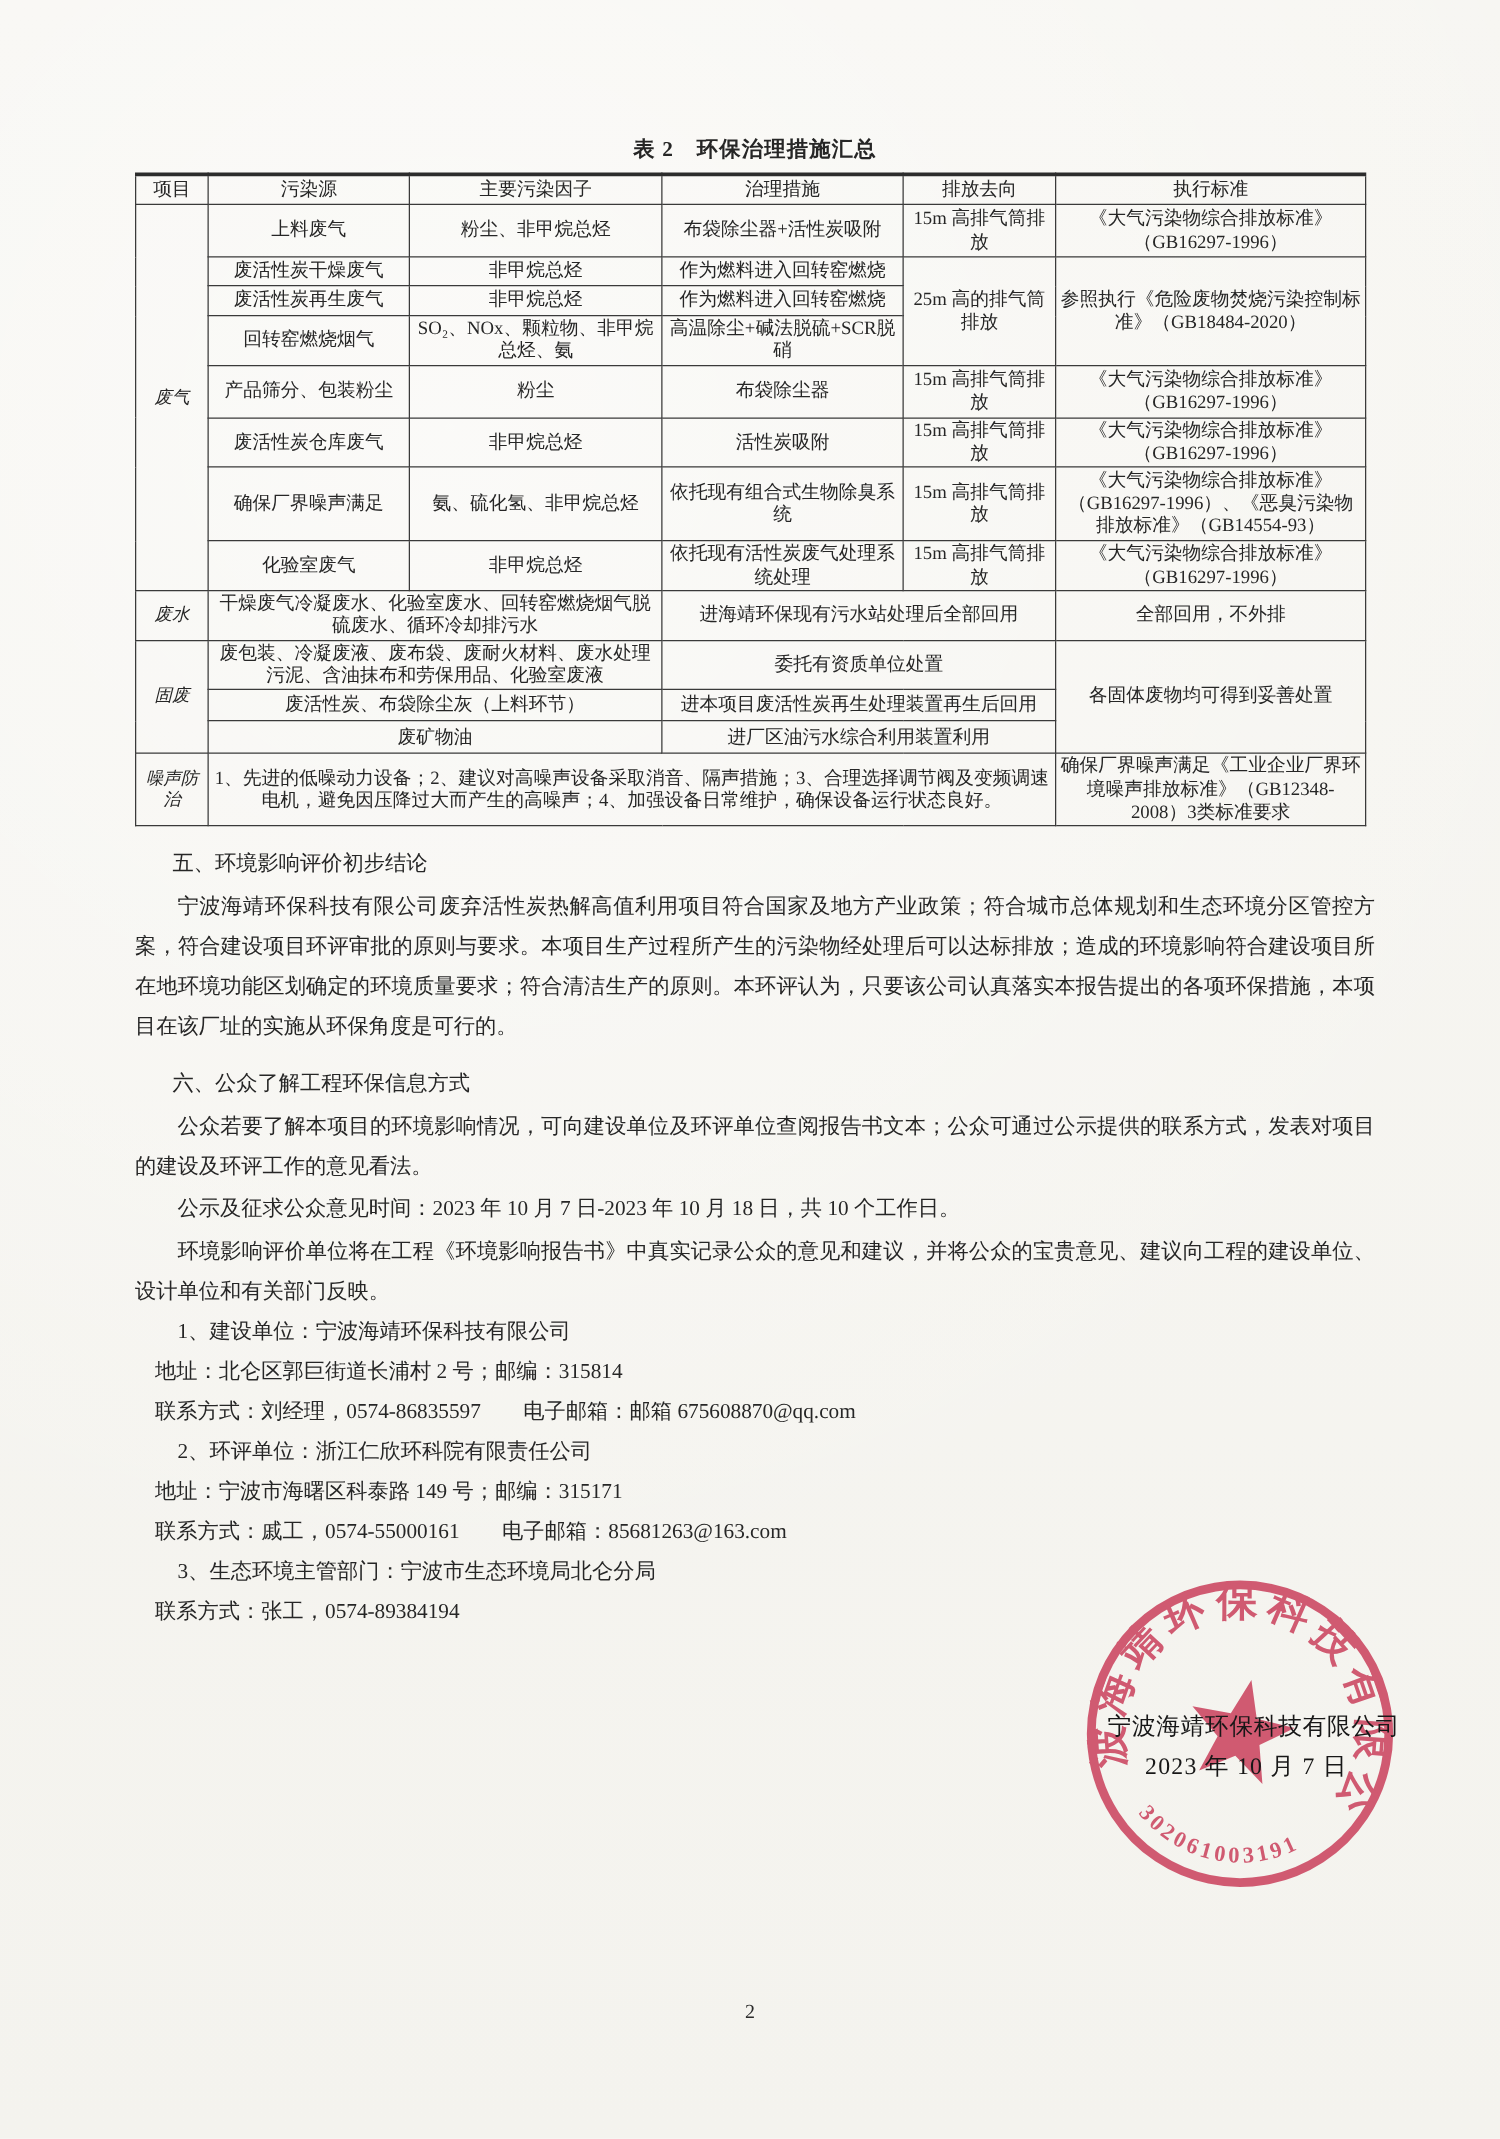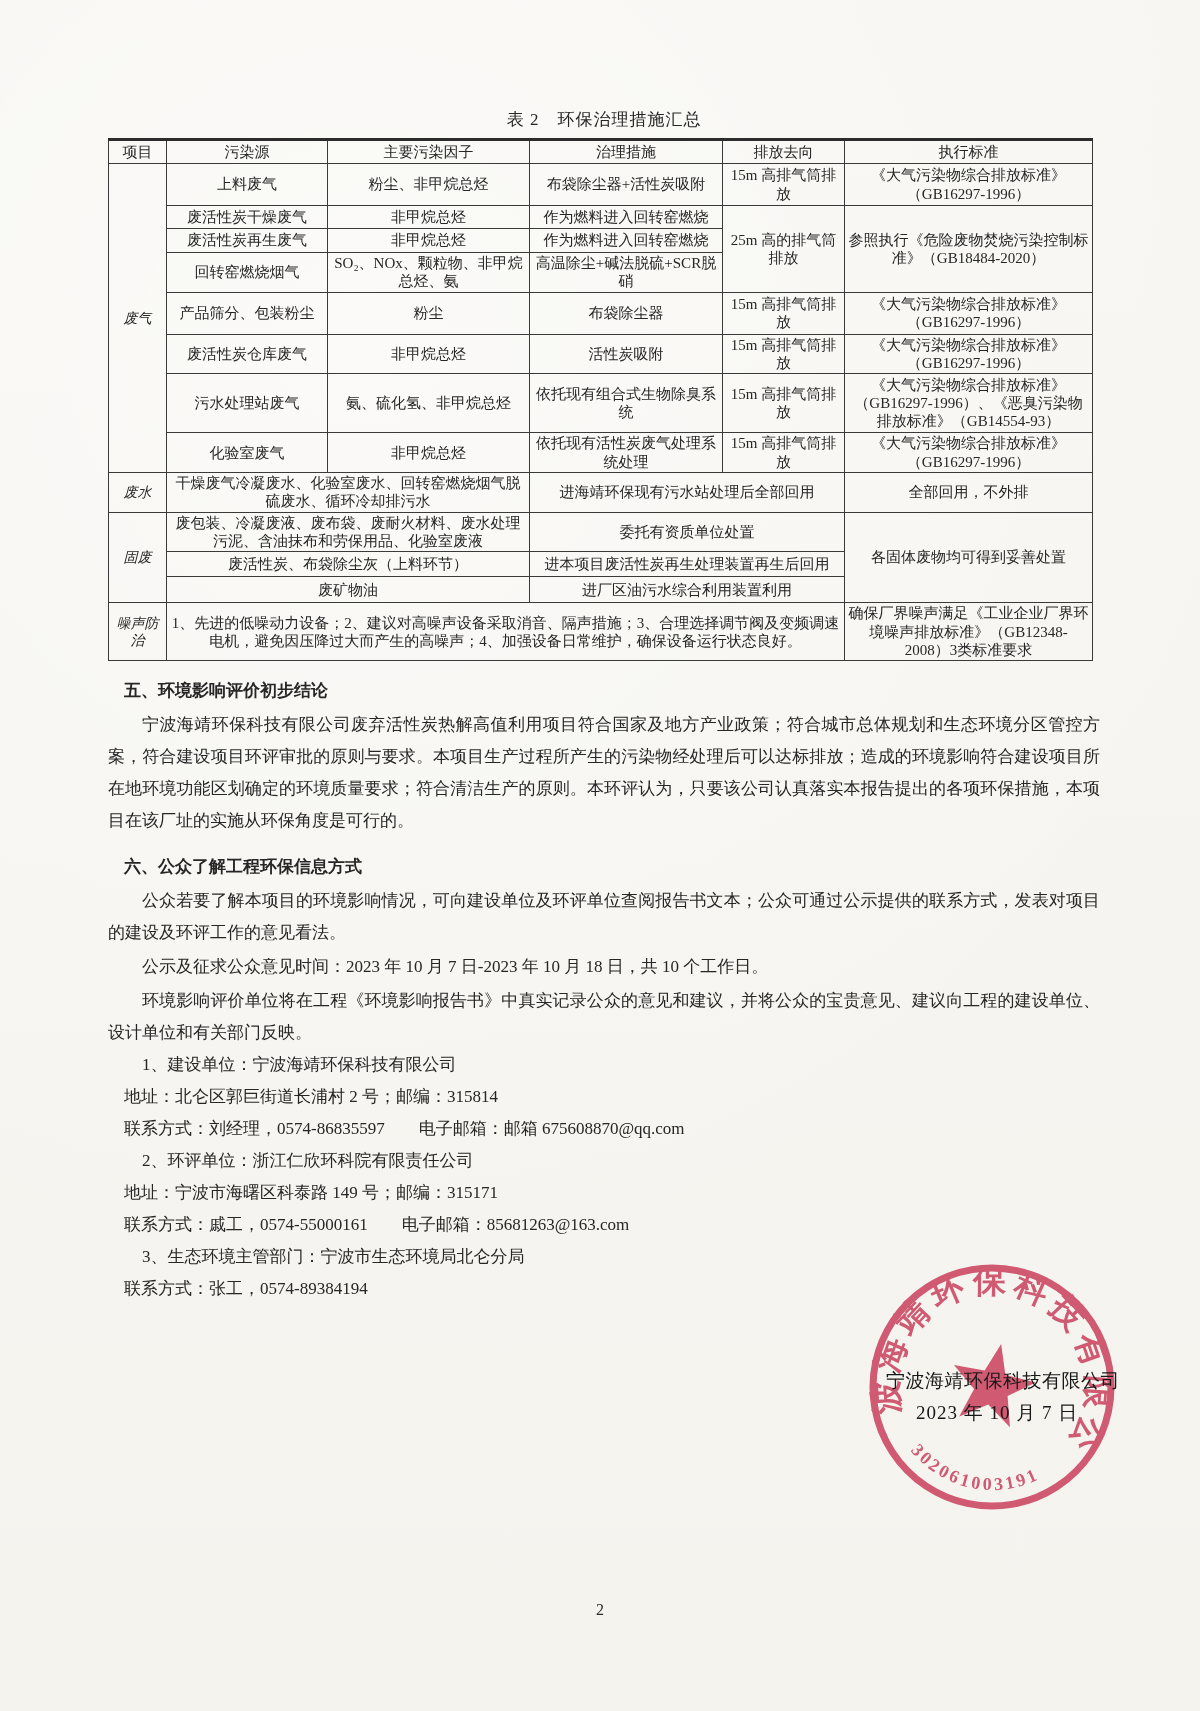--- a/index.html
+++ b/index.html
@@ -7,33 +7,33 @@
     position:relative;
     width:1200px;height:1711px;
     background:#f6f5f1;
     background-image:radial-gradient(circle at 30% 20%, rgba(255,255,255,.5), rgba(0,0,0,0) 60%),
                      linear-gradient(180deg,#f7f6f2 0%,#f4f3ee 100%);
     font-family:"Liberation Serif","DejaVu Serif",serif;
     color:#262626;
     overflow:hidden;
   }
   .content{position:absolute;left:108px;top:0;width:992px;}
-  .doc-title{margin-top:108px;text-align:center;font-weight:normal;font-size:17px;letter-spacing:1px;}
+  .doc-title{margin-top:108px;text-align:center;font-weight:bold;font-size:17px;letter-spacing:1px;}
   table.summary{border-collapse:collapse;width:984px;margin-top:7px;font-size:15px;line-height:1.22;table-layout:fixed;}
   table.summary th,table.summary td{
     border:1px solid #3a3a3a;
     padding:1px 3px;
     text-align:center;vertical-align:middle;
     overflow:hidden;
   }
   table.summary{border-top:3px solid #2c2c2c;}
   table.summary th{font-weight:normal;font-size:15px;}
   td.cat{font-size:14px;padding:0;font-style:italic;}
   td.noise-desc{text-align:center;margin-left:16px;}
-  .sec-heading{font-weight:bold;font-size:17px;margin:14px 0 0 16px;line-height:32px;}
+  .sec-heading{font-weight:normal;font-size:17px;margin:14px 0 0 30px;line-height:32px;}
   .para{font-size:17px;line-height:32px;text-indent:2em;text-align:justify;margin:2px 0 0 0;}
   .contact-title{font-size:17px;line-height:32px;margin-left:34px;}
   .contact-line{font-size:17px;line-height:32px;margin-left:16px;}
   .page-number{position:absolute;left:0;top:1601px;width:1200px;text-align:center;font-size:16px;color:#2b2b2b;}
   .stamp{position:absolute;left:863px;top:1258px;width:258px;height:258px;}
   .stamp svg{display:block;}
   .stamp-company{position:absolute;left:886px;top:1368px;font-size:19px;letter-spacing:.5px;color:#171717;white-space:nowrap;}
   .stamp-date{position:absolute;left:916px;top:1400px;font-size:19px;letter-spacing:1px;color:#171717;white-space:nowrap;}
 </style>
 </head>
@@ -95,21 +95,21 @@
         <td>《大气污染物综合排放标准》（GB16297-1996）</td>
       </tr>
       <tr style="height:36px">
         <td>废活性炭仓库废气</td>
         <td>非甲烷总烃</td>
         <td>活性炭吸附</td>
         <td>15m 高排气筒排放</td>
         <td>《大气污染物综合排放标准》（GB16297-1996）</td>
       </tr>
       <tr style="height:59px">
-        <td>污水处理站废气</td>
+        <td>确保厂界噪声满足</td>
         <td>氨、硫化氢、非甲烷总烃</td>
         <td>依托现有组合式生物除臭系统</td>
         <td>15m 高排气筒排放</td>
         <td>《大气污染物综合排放标准》（GB16297-1996）、《恶臭污染物排放标准》（GB14554-93）</td>
       </tr>
       <tr style="height:40px">
         <td>化验室废气</td>
         <td>非甲烷总烃</td>
         <td>依托现有活性炭废气处理系统处理</td>
         <td>15m 高排气筒排放</td>

